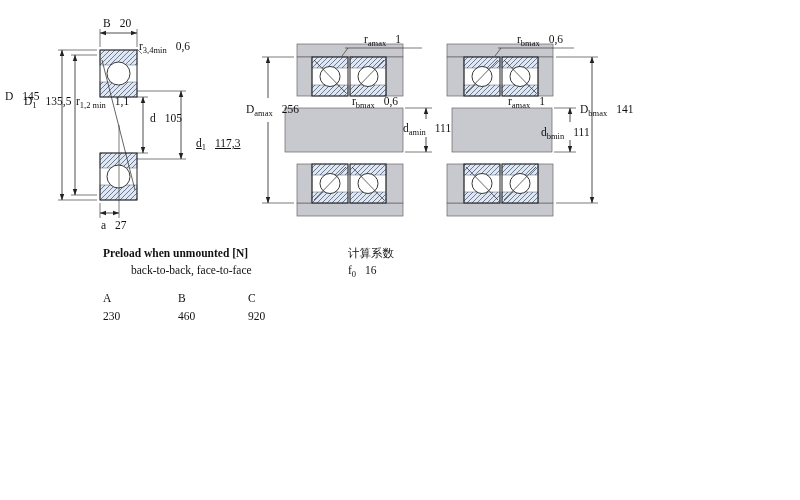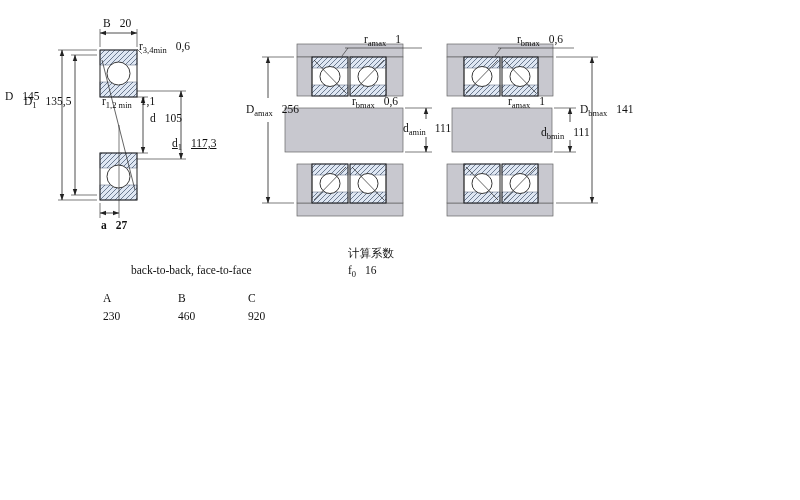--- a/index.html
+++ b/index.html
@@ -182,35 +182,36 @@
       <line class="ext" x1="554" y1="152" x2="576" y2="152"></line>
       <line class="dim" x1="570" y1="122" x2="570" y2="108" marker-end="url(#arr)"></line>
       <line class="dim" x1="570" y1="140" x2="570" y2="152" marker-end="url(#arr)"></line>
     </g>
   </svg>
 
   <div class="lbl" style="left:103px;top:17px;"><span>B</span><sub></sub><span class="val">20</span></div>
   <div class="lbl" style="left:139px;top:40px;"><span>r</span><sub>3,4min</sub><span class="val">0,6</span></div>
   <div class="lbl" style="left:5px;top:90px;"><span>D</span><sub></sub><span class="val">145</span></div>
   <div class="lbl" style="left:24px;top:95px;"><span>D</span><sub>1</sub><span class="val">135,5</span></div>
-  <div class="lbl" style="left:76px;top:95px;margin-left:26px;"><span>r</span><sub>1,2 min</sub><span class="val">1,1</span></div>
+  <div class="lbl" style="left:76px;top:95px;"><span>r</span><sub>1,2 min</sub><span class="val">1,1</span></div>
   <div class="lbl" style="left:150px;top:98px;margin-top:14px;"><span>d</span><sub></sub><span class="val">105</span></div>
-  <div class="lbl" style="left:172px;top:137px;text-decoration:underline;"><span>d</span><sub>1</sub><span class="val">117,3</span></div>
-  <div class="lbl" style="left:101px;top:219px;font-weight:bold;"><span>a</span><sub></sub><span class="val">27</span></div>
+  <div class="lbl" style="left:196px;top:137px;text-decoration:underline;"><span>d</span><sub>1</sub><span class="val">117,3</span></div>
+  <div class="lbl" style="left:101px;top:219px;"><span>a</span><sub></sub><span class="val">27</span></div>
 
   <div class="lbl" style="left:364px;top:33px;"><span>r</span><sub>amax</sub><span class="val">1</span></div>
   <div class="lbl" style="left:246px;top:103px;"><span>D</span><sub>amax</sub><span class="val">256</span></div>
   <div class="lbl" style="left:352px;top:95px;"><span>r</span><sub>bmax</sub><span class="val">0,6</span></div>
   <div class="lbl" style="left:403px;top:122px;"><span>d</span><sub>amin</sub><span class="val">111</span></div>
 
   <div class="lbl" style="left:517px;top:33px;"><span>r</span><sub>bmax</sub><span class="val">0,6</span></div>
   <div class="lbl" style="left:508px;top:95px;"><span>r</span><sub>amax</sub><span class="val">1</span></div>
   <div class="lbl" style="left:580px;top:103px;"><span>D</span><sub>bmax</sub><span class="val">141</span></div>
   <div class="lbl" style="left:541px;top:126px;"><span>d</span><sub>bmin</sub><span class="val">111</span></div>
 
+  <div class="lbl bold" style="left:103px;top:247px;">Preload when unmounted [N]</div>
   <div class="lbl" style="left:103px;top:264px;padding-left:28px;">back-to-back, face-to-face</div>
   <div class="lbl" style="left:348px;top:247px;">计算系数</div>
   <div class="lbl" style="left:348px;top:264px;"><span>f</span><sub>0</sub><span class="val">16</span></div>
 
   <div class="lbl" style="left:103px;top:292px;">A</div>
   <div class="lbl" style="left:178px;top:292px;">B</div>
   <div class="lbl" style="left:248px;top:292px;">C</div>
   <div class="lbl" style="left:103px;top:310px;">230</div>
   <div class="lbl" style="left:178px;top:310px;">460</div>
   <div class="lbl" style="left:248px;top:310px;">920</div>

